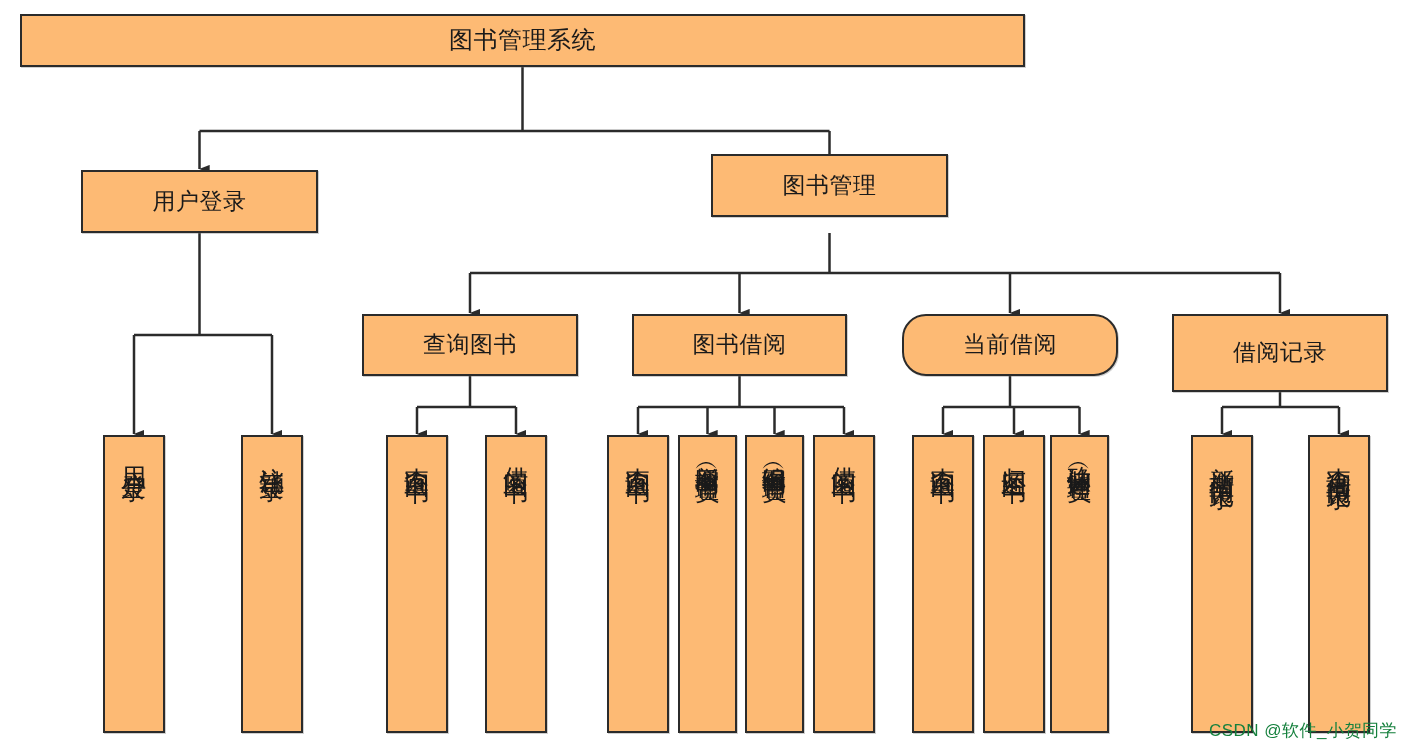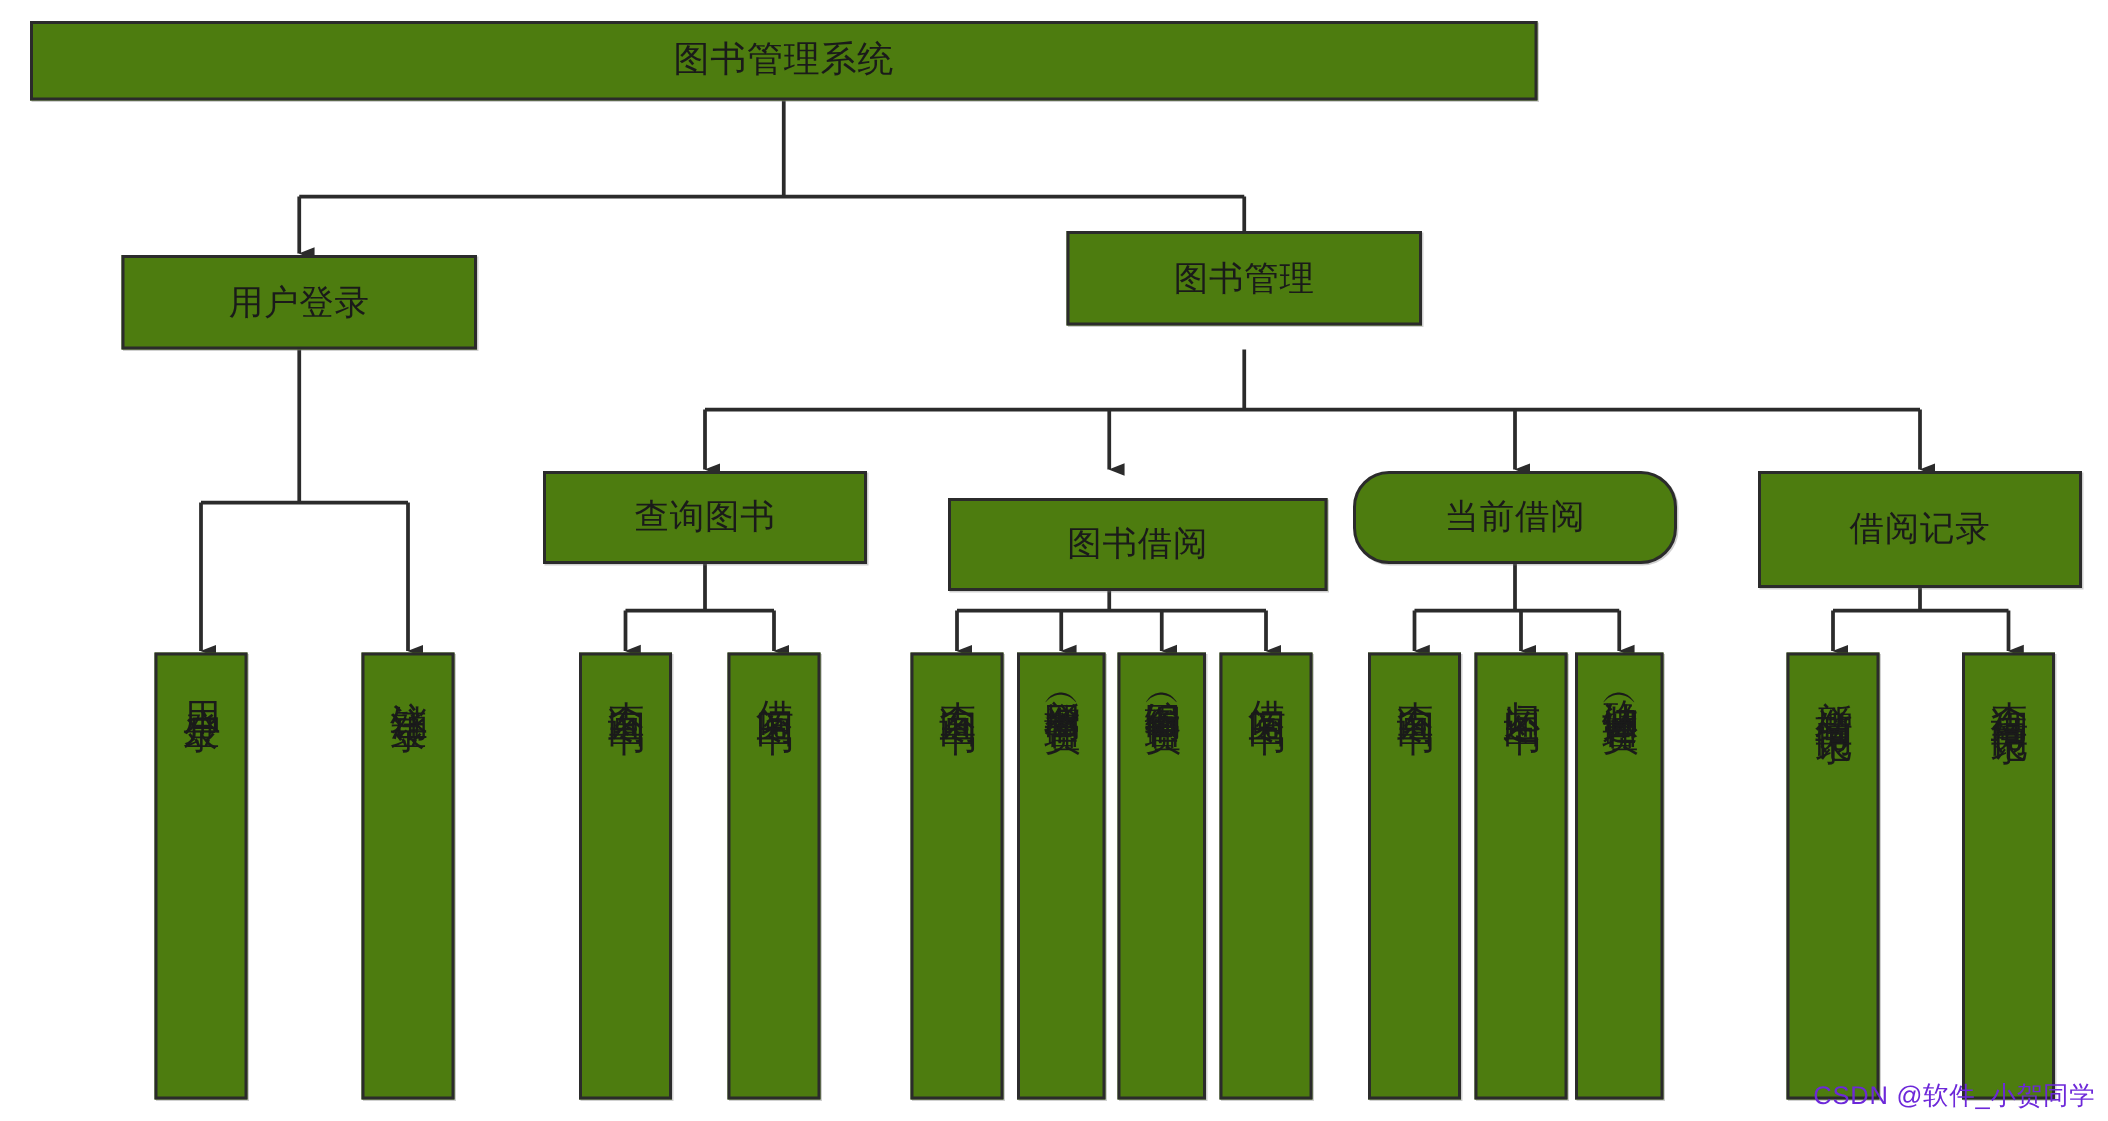--- a/index.html
+++ b/index.html
@@ -23,21 +23,21 @@
     left: 0;
     top: 0;
     width: 1405px;
     height: 747px;
     pointer-events: none;
   }
   .node {
     position: absolute;
     box-sizing: border-box;
     border: 2.5px solid #2b2b2b;
-    background: #4d7c0f;
+    background: #fdba74;
     display: flex;
     align-items: center;
     justify-content: center;
     color: #1a1a1a;
     box-shadow: 1px 1px 0 rgba(120,120,120,0.35);
   }
   .node-label {
     display: block;
     line-height: 1.18;
     letter-spacing: 0.5px;
@@ -68,21 +68,21 @@
   }
   .node.v.tall .node-label {
     font-size: 24px;
     letter-spacing: 2px;
   }
   .watermark {
     position: absolute;
     right: 8px;
     bottom: 5px;
     font-size: 17px;
-    color: #6d28d9;
+    color: #15803d;
     letter-spacing: 0.5px;
     white-space: nowrap;
   }
 </style>
 </head>
 <body>
 
 <div id="canvas">
   <svg id="edges" viewBox="0 0 1405 747" xmlns="http://www.w3.org/2000/svg">
     <defs>
@@ -133,21 +133,21 @@
       </div>
       <div class="node h" style="left: 81px; top: 170px; width: 237px; height: 63px;">
         <span class="node-label">用户登录</span>
       </div>
       <div class="node h" style="left: 711px; top: 154px; width: 237px; height: 63px;">
         <span class="node-label">图书管理</span>
       </div>
       <div class="node h" style="left: 362px; top: 314px; width: 216px; height: 62px;">
         <span class="node-label">查询图书</span>
       </div>
-      <div class="node h" style="left: 632px; top: 332px; width: 253px; height: 62px;">
+      <div class="node h" style="left: 632px; top: 314px; width: 215px; height: 62px;">
         <span class="node-label">图书借阅</span>
       </div>
       <div class="node h" style="left: 902px; top: 314px; width: 216px; height: 62px; border-radius: 24px;">
         <span class="node-label">当前借阅</span>
       </div>
       <div class="node h" style="left: 1172px; top: 314px; width: 216px; height: 78px;">
         <span class="node-label">借阅记录</span>
       </div>
       <div class="node v" style="left: 103px; top: 435px; width: 62px; height: 298px;">
         <span class="node-label">用户登录</span>

